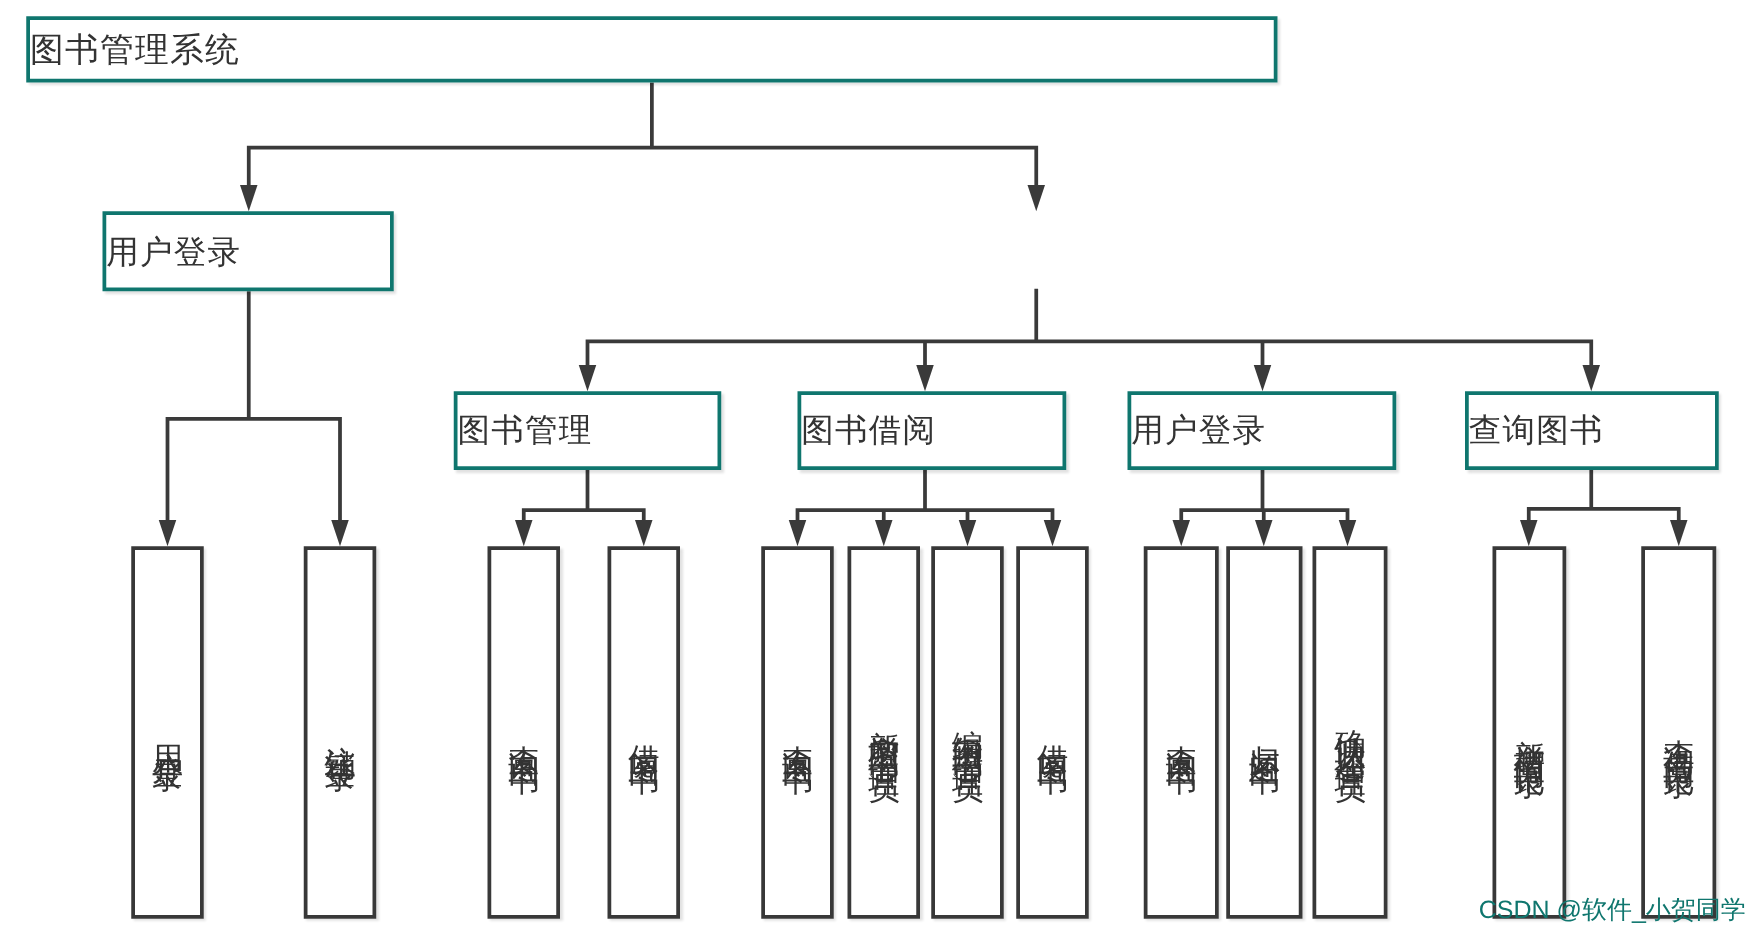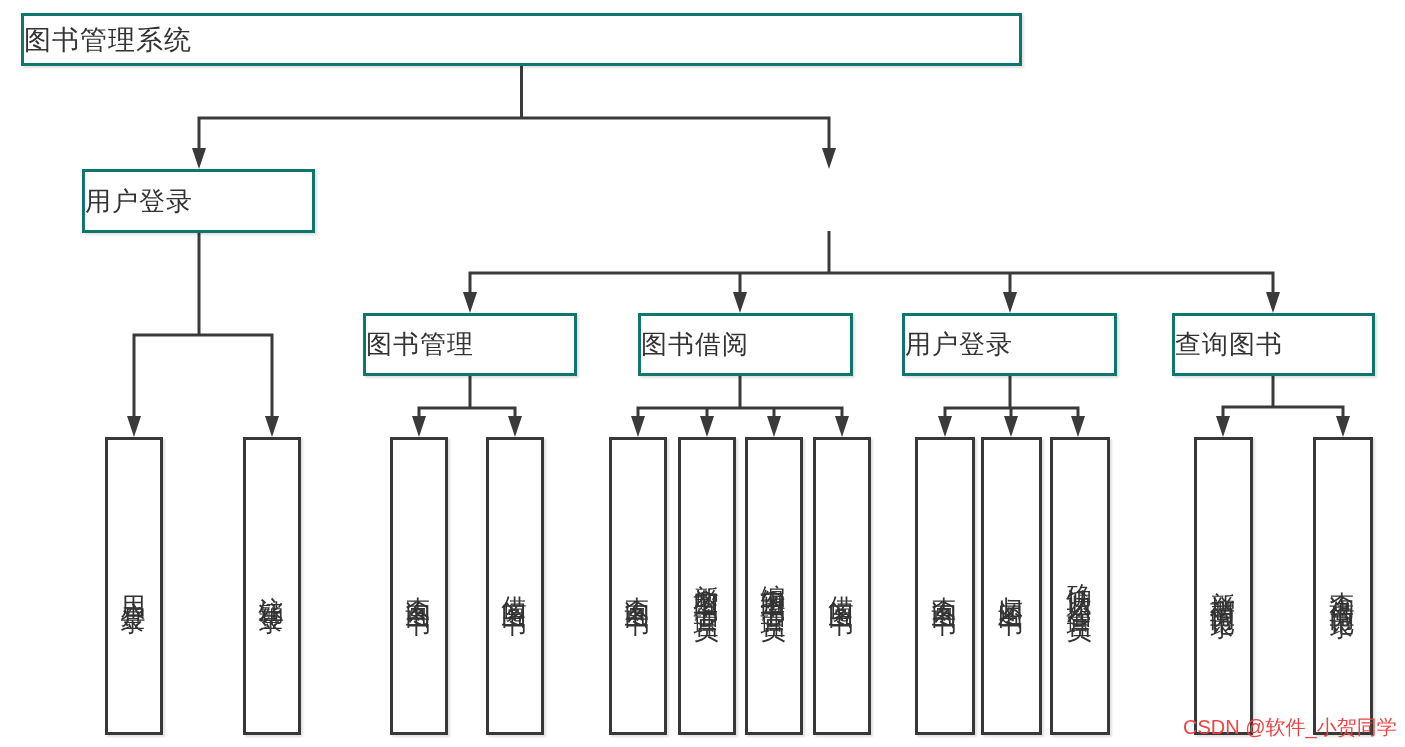--- a/index.html
+++ b/index.html
@@ -46,21 +46,21 @@
     letter-spacing: 5px;
     color: #333333;
     z-index: 1;
     box-shadow: 2px 2px 2px rgba(0,0,0,0.12);
   }
   .watermark {
     position: absolute;
     left: 1183px;
     top: 714px;
     font-size: 20px;
-    color: #ef4444;
+    color: #0f766e;
     white-space: nowrap;
     z-index: 3;
   }
 </style>
 </head>
 <body>
 
 <div class="stage">
 
   <svg class="connector-layer" width="1405" height="747" viewBox="0 0 1405 747">

